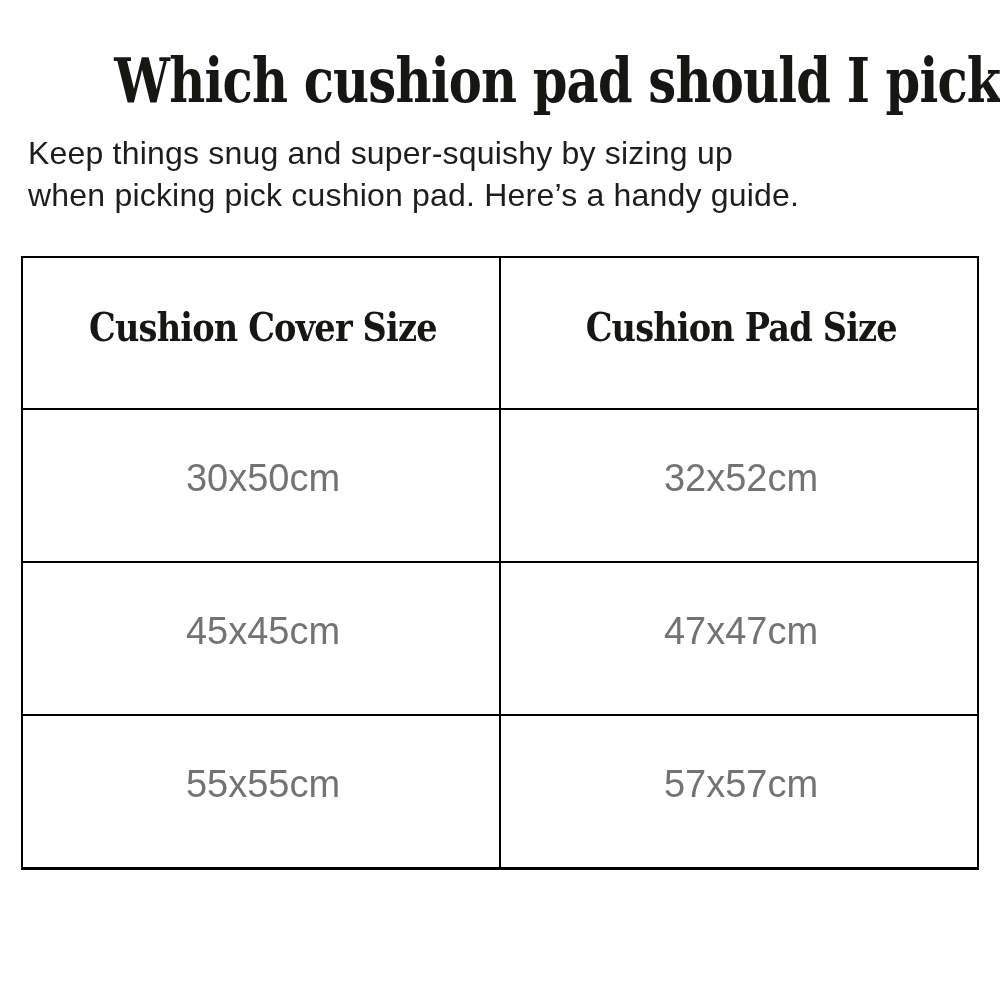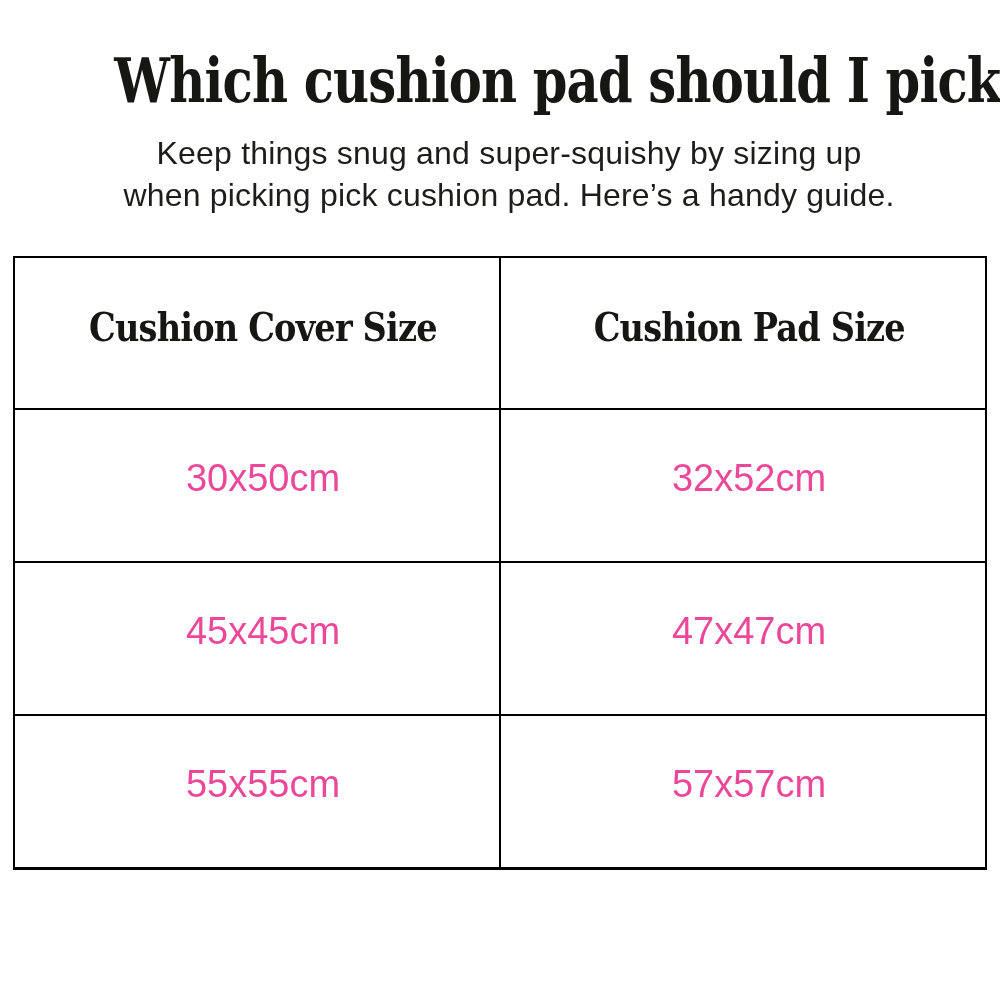--- a/index.html
+++ b/index.html
@@ -29,62 +29,62 @@
     color: #161613;
     white-space: nowrap;
   }
   .title .squeeze {
     display: inline-block;
     transform: scaleX(0.80);
     transform-origin: 50% 50%;
     letter-spacing: -1px;
   }
   .subtitle {
-    margin: 16px 0 0 2px;
-    text-align: center;
+    margin: 16px 0 0 12px;
+    text-align: left;
     font-size: 32px;
     line-height: 42px;
     color: #1d1d1b;
     letter-spacing: 0.2px;
     padding-left: 16px;
   }
   table.size-guide {
     border-collapse: collapse;
     table-layout: fixed;
     width: 904px;
     margin: 40px auto 0 auto;
   }
   table.size-guide th,
   table.size-guide td {
     border: 2px solid #000000;
     width: 452px;
     text-align: center;
     vertical-align: middle;
-    padding: 0 10px 14px 22px;
+    padding: 0 10px 14px 14px;
     background: #ffffff;
   }
   table.size-guide tr.header-row th {
     height: 136px;
     font-family: "DejaVu Serif", serif;
     font-weight: 700;
     font-size: 40px;
     color: #161613;
     white-space: nowrap;
   }
   table.size-guide tr.header-row th .squeeze {
     display: inline-block;
     transform: scaleX(0.84);
     transform-origin: 50% 50%;
     letter-spacing: -1px;
   }
   table.size-guide td {
     height: 137px;
     font-family: "Liberation Sans", sans-serif;
     font-size: 38px;
-    color: #ec4899;
+    color: #737373;
   }
   table.size-guide tr:last-child td {
     border-bottom-width: 3px;
   }
 </style>
 </head>
 <body>
 
 <div class="page">
 

